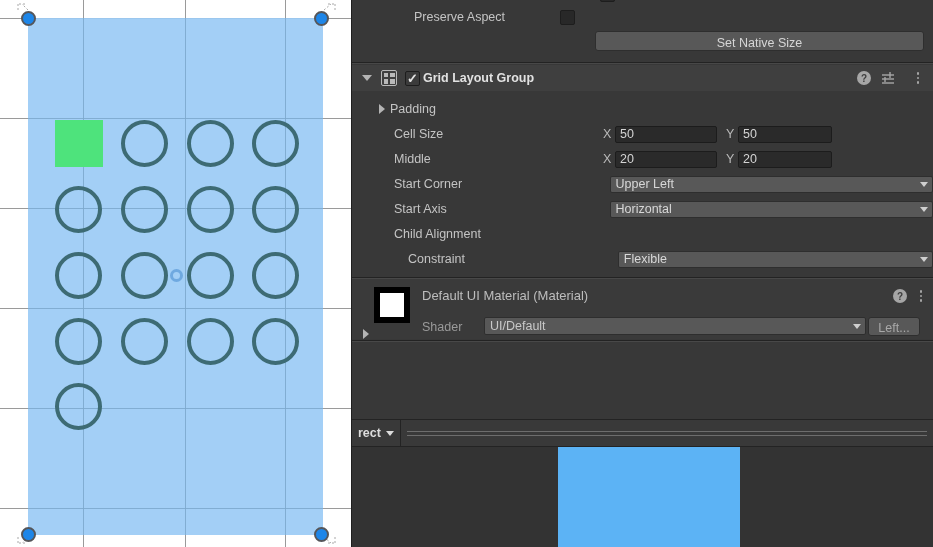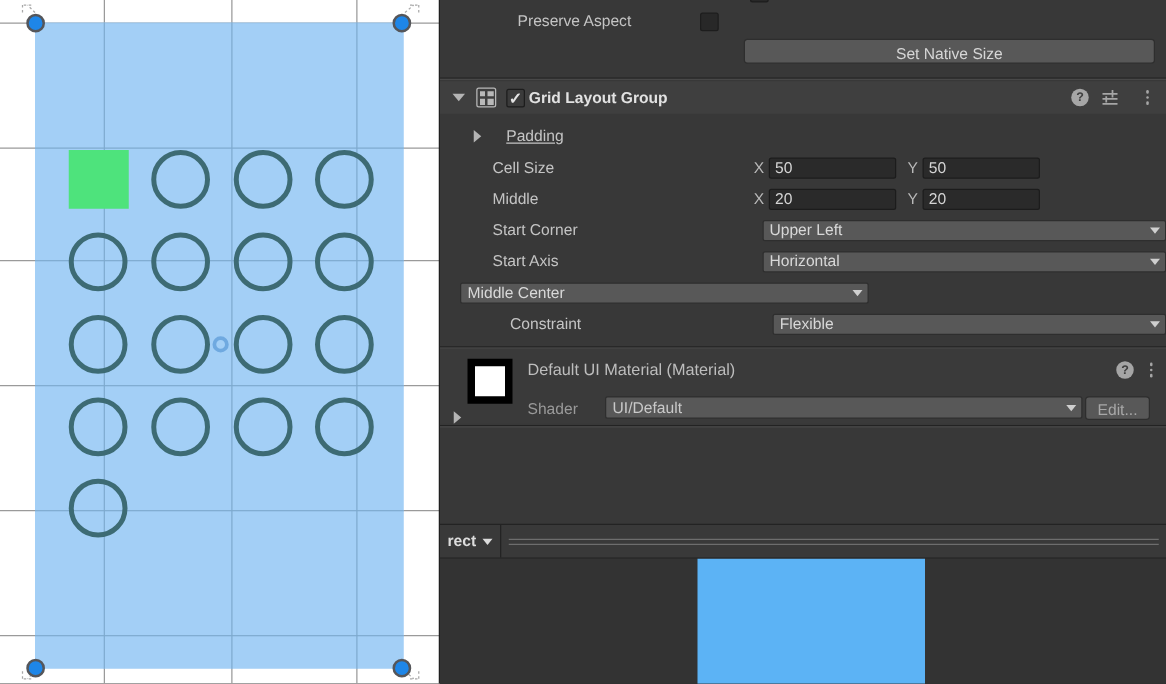--- a/index.html
+++ b/index.html
@@ -282,21 +282,21 @@
       </span>
       <span style="position:absolute;right:14px;display:flex;align-items:center;" class="icon-btn dots-icon">
         <i></i>
           <i></i>
           <i></i>
       </span>
     </div>
 
     <div class="insp-row" style="left:0; top:100px; width:581px; height:18px;">
       <span class="foldout closed" style="margin-left:11px;"></span>
-      <span class="lbl" style="margin-left:20px;text-decoration:underline;">Padding</span>
+      <span class="lbl" style="margin-left:5px;">Padding</span>
     </div>
 
     <div class="insp-row" style="left:0; top:125px; width:581px; height:18px;">
       <span class="lbl" style="margin-left:26px; width:200px;">Cell Size</span>
       <span class="axis-lbl" style="margin-left:9px;">X</span>
       <span class="field" style="width:102px;">50</span>
       <span class="axis-lbl" style="margin-left:9px;">Y</span>
       <span class="field" style="width:94px;">50</span>
     </div>
 
@@ -318,24 +318,21 @@
 
     <div class="insp-row" style="left:0; top:200px; width:581px; height:18px;">
       <span class="lbl" style="margin-left:26px; width:218px;">Start Axis</span>
       <span class="dropdown" style="width:327px;">
         <span>Horizontal</span>
         <span class="caret"></span>
       </span>
     </div>
 
     <div class="insp-row" style="left:0; top:225px; width:581px; height:18px;">
-      <span class="dropdown" style="width:327px;">
-        <span>Middle Center</span>
-        <span class="caret"></span>
-      </span>
+      <span class="lbl" style="margin-left:26px; width:218px;">Child Alignment</span>
     </div>
 
     <div class="insp-row" style="left:0; top:250px; width:581px; height:18px;">
       <span class="lbl" style="margin-left:40px; width:218px;">Constraint</span>
       <span class="dropdown" style="width:327px;">
         <span>Flexible</span>
         <span class="caret"></span>
       </span>
     </div>
 
@@ -357,21 +354,21 @@
           <i></i>
           <i></i>
         </span>
 
       <span class="lbl lbl-dim" style="position:absolute;left:70px;top:41px;">Shader</span>
       <span class="dd-shader" style="position:absolute;left:132px;top:38px;width:382px;">
         <span>UI/Default</span>
         <span class="caret"></span>
       </span>
       <span class="btn-grey" style="position:absolute;left:516px;top:38px;width:52px;height:19px;color:#a8a8a8;">
-        <span>Edit...</span>
+        <span>Left...</span>
       </span>
     </div>
 
     <div class="sect-divider" style="top:340px;"></div>
     <div class="sect-divider2" style="top:341px;"></div>
 
   </div>
 
   <div id="bottombar">
     <div id="rect-dd">

